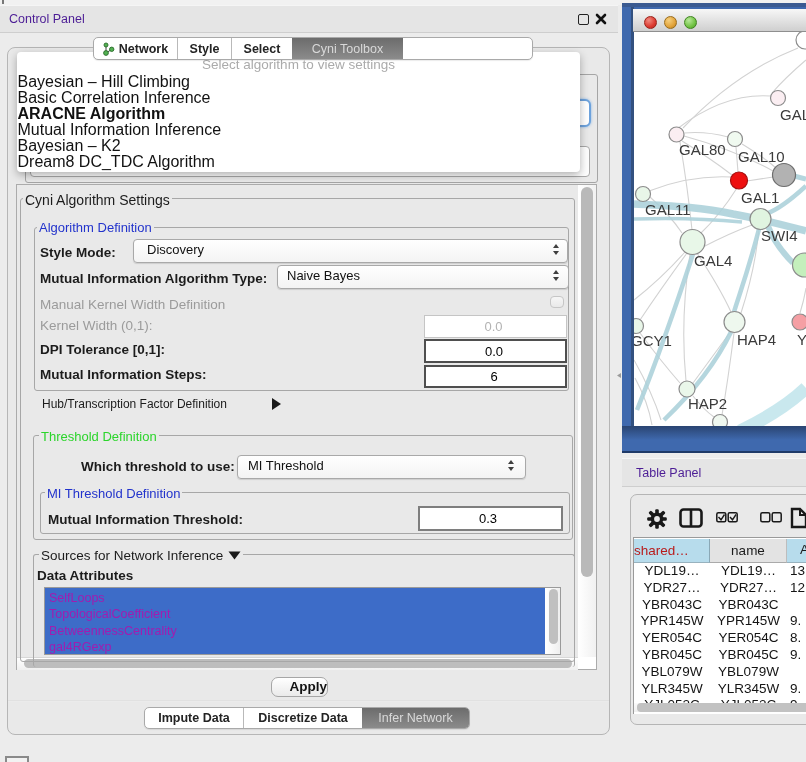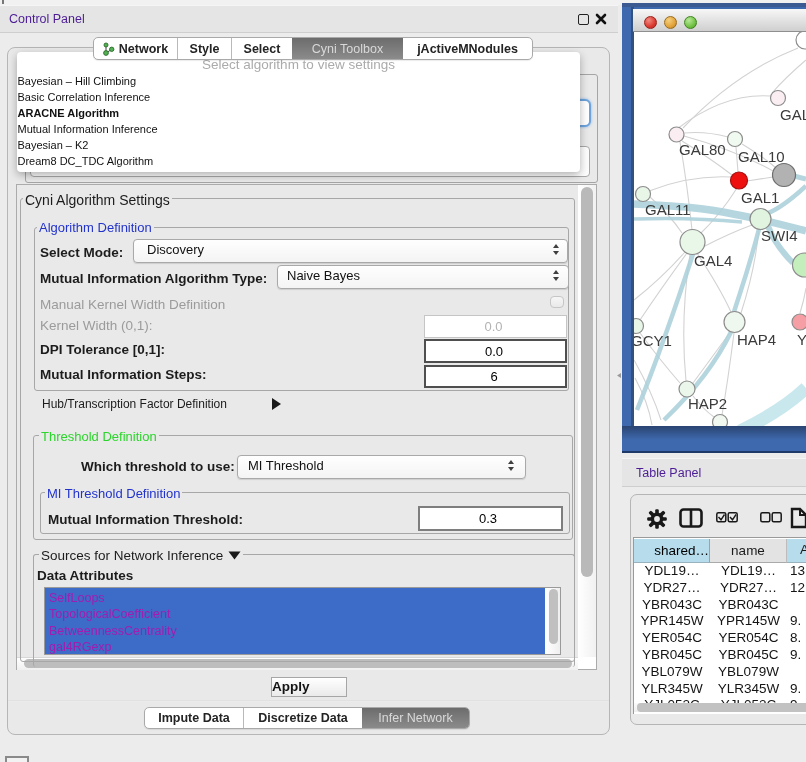--- a/index.html
+++ b/index.html
@@ -51,21 +51,21 @@
 <div class="abs" style="left:17px;top:657px;width:561px;height:12px;background:linear-gradient(#ffffff,#f0f0f0);border-top:1px solid #d8d8d8"></div>
 <div class="abs" style="left:24px;top:659px;width:548px;height:9px;background:#bdbdbd;border-radius:4.5px"></div>
 <div class="abs" style="left:578px;top:657px;width:18px;height:12px;background:#fff"></div>
 
 <div class="grp" style="left:20px;top:198px;width:553px;height:462px"></div>
 <div class="gtitle" style="left:23px;top:192px;font-size:14px">Cyni Algorithm Settings</div>
 
 <div class="grp" style="left:34px;top:227px;width:533px;height:162px"></div>
 <div class="gtitle" style="left:37px;top:220px;color:#2233cc">Algorithm Definition</div>
 
-<div class="lbl" style="left:40px;top:245px">Select Mode:</div>
+<div class="lbl" style="left:40px;top:245px">Style Mode:</div>
 <div class="combo" style="left:133px;top:239px;width:433px;height:22px"></div>
 <div class="ctext" style="left:147px;top:242px">Discovery</div>
 <div class="stepper" style="left:552.5px;top:243px">
     <div class="u"></div>
     <div class="d"></div>
   </div>
 
 <div class="lbl" style="left:40px;top:271px">Mutual Information Algorithm Type:</div>
 <div class="combo" style="left:277px;top:265px;width:290px;height:22px"></div>
 <div class="ctext" style="left:287px;top:268px">Naive Bayes</div>
@@ -117,55 +117,54 @@
 
 <div class="abs" style="left:44px;top:587px;width:517px;height:68px;background:#fff;border:1px solid #9a9a9a;box-sizing:border-box"></div>
 <div class="abs" style="left:45px;top:588px;width:500px;height:66px;background:#3d6cc8"></div>
 <div class="abs" style="left:49px;top:590px;font-size:12.5px;color:#a21caf;line-height:16.4px;white-space:pre">SelfLoops
 TopologicalCoefficient
 BetweennessCentrality
 gal4RGexp</div>
 <div class="abs" style="left:546px;top:588px;width:14px;height:66px;background:linear-gradient(90deg,#fff,#efefef)"></div>
 <div class="abs" style="left:548.5px;top:588.5px;width:9px;height:55px;background:#c0c0c0;border-radius:4.5px"></div>
 
-<div class="abs" style="left:271px;top:677px;width:76px;height:20px;background:linear-gradient(#ffffff,#eaeaea);border:1px solid #a6a6a6;border-radius:0;box-sizing:border-box;text-align:left;font-size:13.5px;font-weight:bold;color:#141414;line-height:18px">Apply</div>
+<div class="abs" style="left:271px;top:677px;width:57px;height:20px;background:linear-gradient(#ffffff,#eaeaea);border:1px solid #a6a6a6;border-radius:7px;box-sizing:border-box;text-align:right;font-size:13.5px;font-weight:bold;color:#141414;line-height:18px">Apply</div>
 
 <div class="seg" style="left:144px;top:707px;width:324px;height:20px;overflow:hidden">
   <div class="s" style="width:98px">Impute Data</div>
   <div class="sep"></div>
   <div class="s" style="width:118px">Discretize Data</div>
   <div class="s sel" style="flex:1">Infer Network</div>
 </div>
 
 <div class="abs" style="left:8px;top:700px;width:601px;height:2px;background:linear-gradient(#dcdcdc,#f0f0f0)"></div>
 
 <div class="abs" style="left:17px;top:52px;width:563px;height:120px;background:#fff;border-radius:4px;box-shadow:0 3px 8px rgba(0,0,0,.3);z-index:10"></div>
 <div class="abs" style="left:17px;top:57px;width:563px;text-align:center;font-size:13.5px;color:#ababab;z-index:11">Select algorithm to view settings</div>
-<div class="abs" style="left:17.5px;top:74px;font-size:11px;color:#111;line-height:15.95px;z-index:11;white-space:pre">Bayesian – Hill Climbing
+<div class="abs" style="left:17.5px;top:74px;font-size:16px;color:#111;line-height:15.95px;z-index:11;white-space:pre">Bayesian – Hill Climbing
 Basic Correlation Inference
 <b>ARACNE Algorithm</b>
 Mutual Information Inference
 Bayesian – K2
 Dream8 DC_TDC Algorithm</div>
 
 <div class="seg" style="left:93px;top:37px;width:438px;height:21px;z-index:20;overflow:hidden">
   <div class="s" style="width:83px;padding-left:0">
     <svg width="12" height="14" viewBox="0 0 12 14" style="margin-right:4px">
         <path d="M3 3.5 L3 11 M3 11 L8.5 7.5" stroke="#444" stroke-width="1" fill="none"></path>
         <circle cx="3" cy="3" r="2" fill="#52b152" stroke="#2a6b2a" stroke-width="0.9"></circle>
         <circle cx="8.7" cy="7.3" r="2.2" fill="#52b152" stroke="#2a6b2a" stroke-width="0.9"></circle>
         <circle cx="3" cy="11" r="2.4" fill="#52b152" stroke="#2a6b2a" stroke-width="0.9"></circle>
       </svg>
     Network</div>
   <div class="sep"></div>
   <div class="s" style="width:53px">Style</div>
   <div class="sep"></div>
   <div class="s" style="width:60px">Select</div>
   <div class="s sel" style="width:111px">Cyni Toolbox</div>
-  <div class="s" style="flex:1">jActiveMNodules</div>
 </div>
 
 <div class="abs" style="left:622px;top:3px;width:184px;height:450px;background:#3f69ae"></div>
 <div class="abs" style="left:622px;top:3px;width:184px;height:4px;background:#3a5a91"></div>
 <div class="abs" style="left:631px;top:7px;width:3px;height:419px;background:#33517f"></div>
 <div class="abs" style="left:622px;top:426px;width:184px;height:14px;background:linear-gradient(#2a4471,#3f69ae)"></div>
 <div class="abs" style="left:622px;top:451px;width:184px;height:2px;background:#1f3a68"></div>
 
 <div class="abs" style="left:633px;top:9px;width:173px;height:22px;background:linear-gradient(#f7f7f7,#cfcfcf);border-bottom:1px solid #8f8f8f"></div>
 <div class="abs" style="left:644px;top:16px;width:11px;height:11px;border-radius:50%;background:radial-gradient(circle at 35% 30%,#f08a80,#dc3a30 60%,#b02a22);border:0.5px solid #9a2018"></div>
@@ -280,21 +279,21 @@
 <svg class="abs" style="left:760px;top:512px" width="22" height="12" viewBox="0 0 22 12">
   <rect x="0.8" y="0.8" width="9" height="9" rx="1.5" fill="none" stroke="#191919" stroke-width="1.5"></rect>
   <rect x="12.2" y="0.8" width="9" height="9" rx="1.5" fill="none" stroke="#191919" stroke-width="1.5"></rect>
 </svg>
 <svg class="abs" style="left:790px;top:507px" width="18" height="22" viewBox="0 0 18 22">
   <path d="M2 2 L10 2 L16 8 L16 20 L2 20 Z" fill="none" stroke="#191919" stroke-width="2.4"></path>
   <path d="M10 2 L10 8 L16 8" fill="none" stroke="#191919" stroke-width="2"></path>
 </svg>
 
 <div class="abs" style="left:633px;top:537px;width:173px;height:176px;background:#fff;border-top:1px solid #9a9a9a;border-left:1px solid #9a9a9a"></div>
-<div class="abs" style="left:634px;top:539px;width:76px;height:24px;background:#b7dcec;border-right:1px solid #8aa8b6;border-bottom:1px solid #98b2be;box-sizing:border-box;text-align:right;font-size:13.5px;color:#000000;line-height:24px">shared…</div>
+<div class="abs" style="left:634px;top:539px;width:76px;height:24px;background:#b7dcec;border-right:1px solid #8aa8b6;border-bottom:1px solid #98b2be;box-sizing:border-box;text-align:left;font-size:13.5px;color:#b91c1c;line-height:24px">shared…</div>
 <div class="abs" style="left:710px;top:539px;width:77px;height:24px;background:#e3e3e3;border-right:1px solid #bdbdbd;border-bottom:1px solid #aaa;box-sizing:border-box;text-align:center;font-size:13.5px;color:#1c1c1c;line-height:24px">name</div>
 <div class="abs" style="left:787px;top:539px;width:19px;height:24px;background:#b7dcec;border-bottom:1px solid #98b2be;box-sizing:border-box;overflow:hidden">
     <span style="position:absolute;left:13px;top:3px;font-size:13.5px;color:#1c1c1c">A</span>
   </div>
 <div class="abs" style="left:634px;top:563px;width:76px;text-align:center;font-size:13.5px;color:#141414;line-height:16.8px;white-space:pre">YDL19…
 YDR27…
 YBR043C
 YPR145W
 YER054C
 YBR045C

